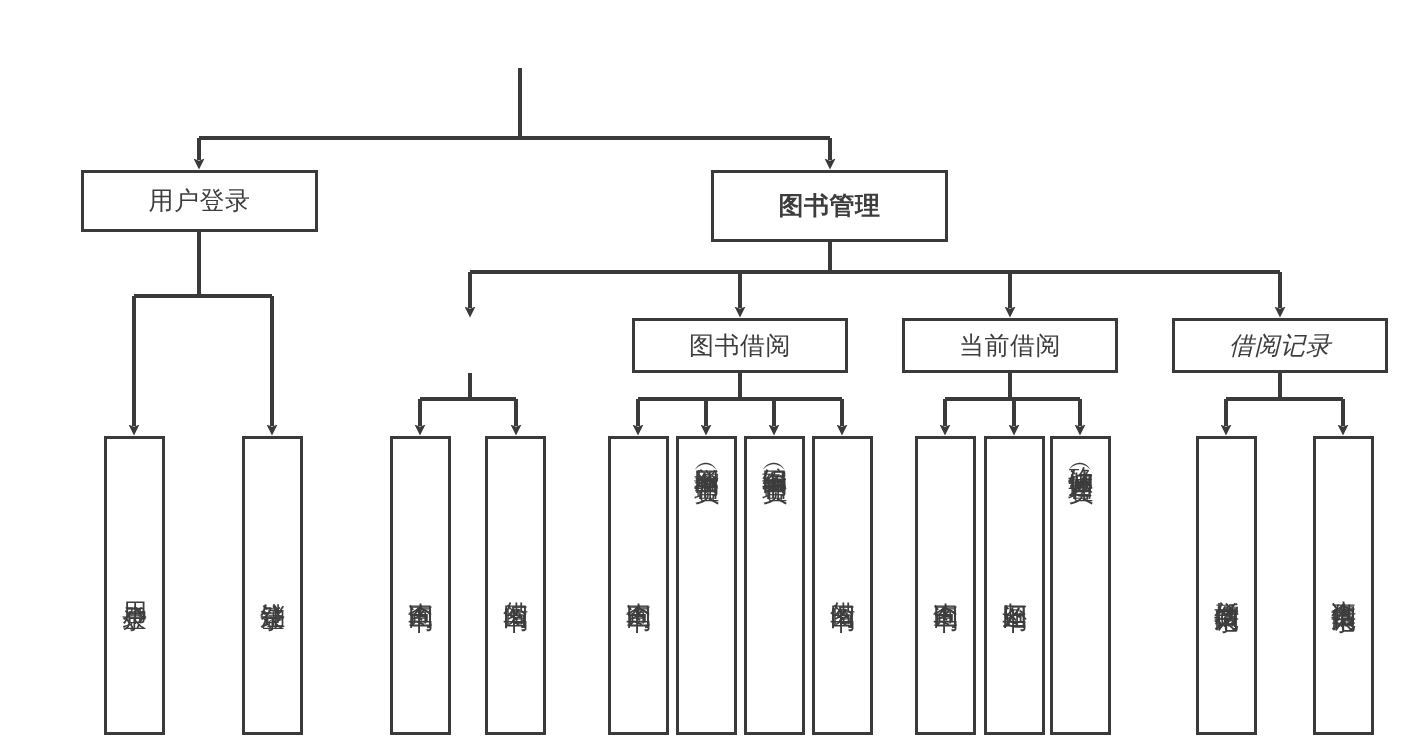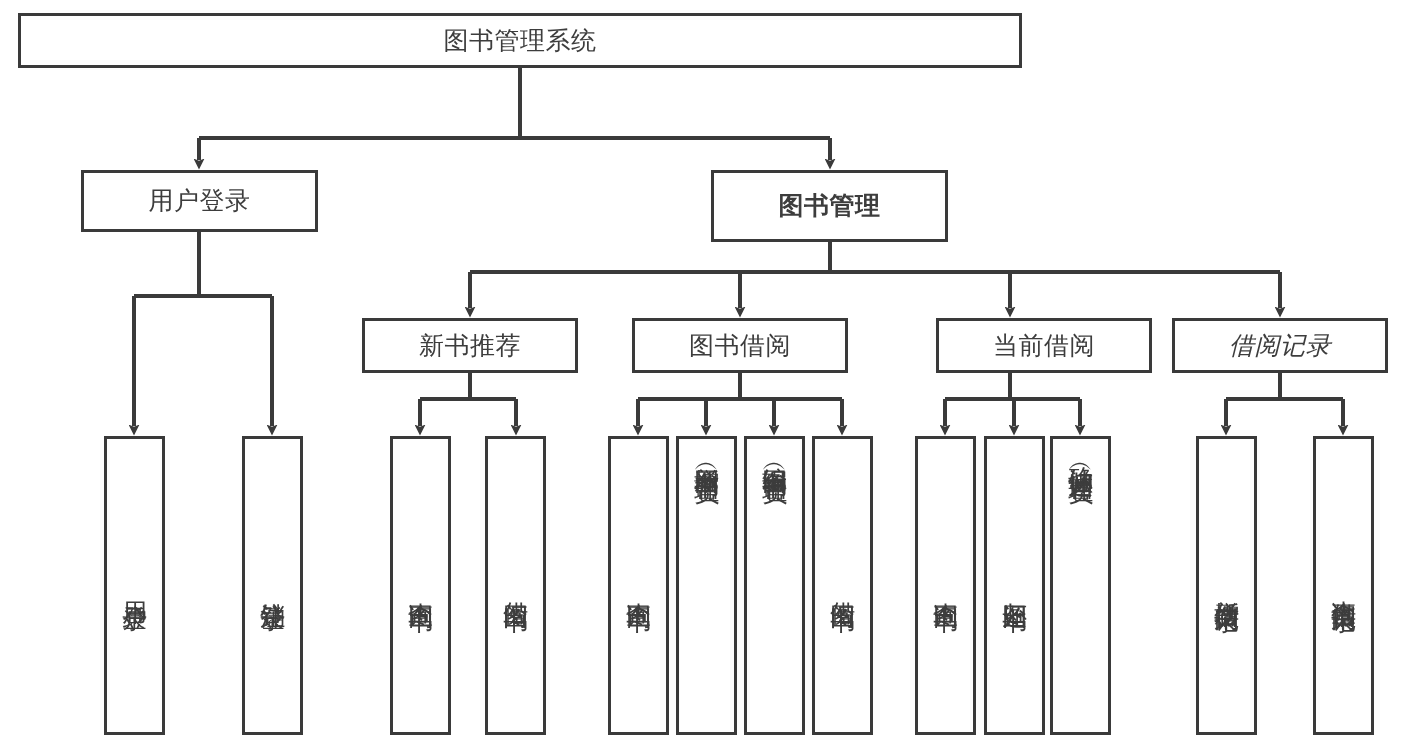--- a/index.html
+++ b/index.html
@@ -115,38 +115,32 @@
       <path d="M1014,399 L1014,426" marker-end="url(#arrow)"></path>
       <path d="M1080,399 L1080,426" marker-end="url(#arrow)"></path>
 
       <path d="M1280,373 L1280,399"></path>
       <path d="M1226,399 L1343,399"></path>
       <path d="M1226,399 L1226,426" marker-end="url(#arrow)"></path>
       <path d="M1343,399 L1343,426" marker-end="url(#arrow)"></path>
     </g>
   </svg>
 
-  <div class="node-box" style="left:18px; top:13px; width:1004px; height:55px;">
-    <span class="node-label-h">图书管理系统</span>
-  </div>
 
   <div class="node-box" style="left:81px; top:170px; width:237px; height:62px;">
     <span class="node-label-h">用户登录</span>
   </div>
   <div class="node-box" style="left:711px; top:170px; width:237px; height:72px;font-weight:bold;">
     <span class="node-label-h">图书管理</span>
   </div>
 
-  <div class="node-box" style="left:362px; top:318px; width:216px; height:55px;">
-    <span class="node-label-h">新书推荐</span>
-  </div>
   <div class="node-box" style="left:632px; top:318px; width:216px; height:55px;">
     <span class="node-label-h">图书借阅</span>
   </div>
-  <div class="node-box" style="left:902px; top:318px; width:216px; height:55px;margin-left:34px;">
+  <div class="node-box" style="left:902px; top:318px; width:216px; height:55px;">
     <span class="node-label-h">当前借阅</span>
   </div>
   <div class="node-box" style="left:1172px; top:318px; width:216px; height:55px;font-style:italic;">
     <span class="node-label-h">借阅记录</span>
   </div>
 
   <div class="node-box" style="left:104px; top:436px; width:61px; height:299px; align-items:center;">
     <span class="node-label-v">用户登录</span>
   </div>
   <div class="node-box" style="left:242px; top:436px; width:61px; height:299px; align-items:center;">

